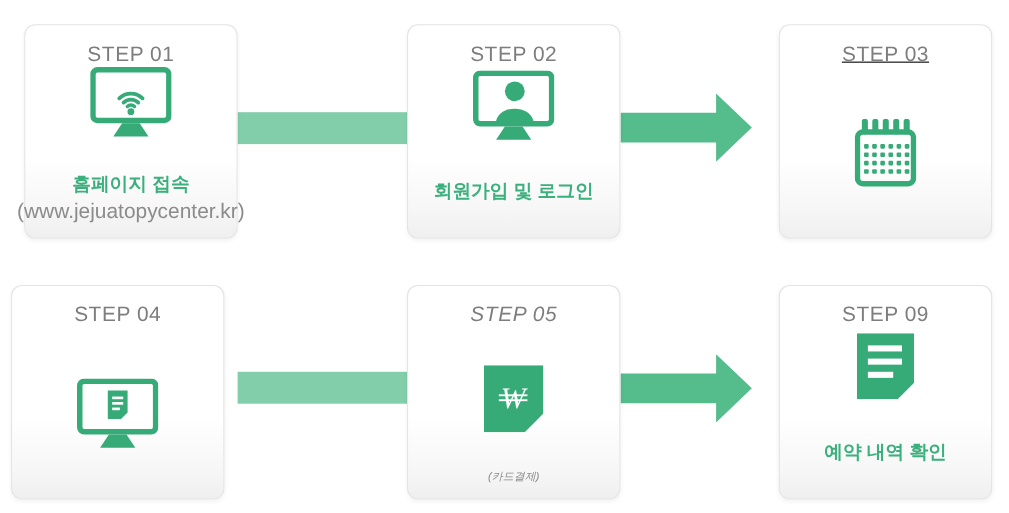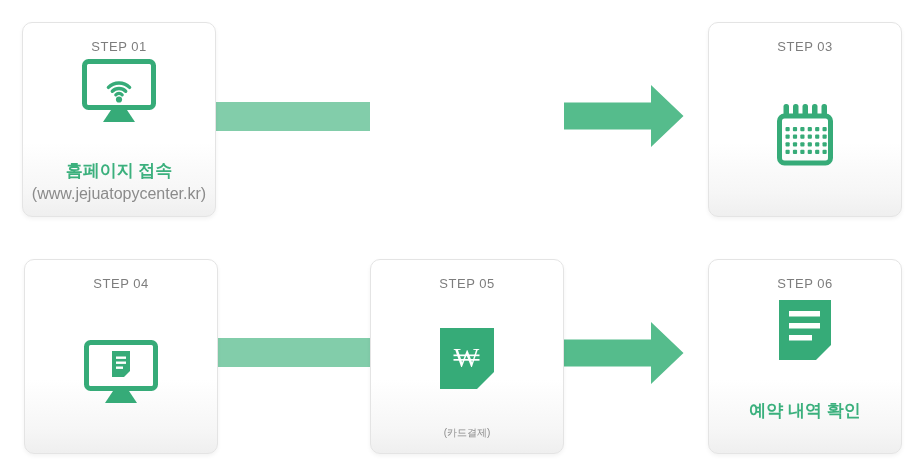--- a/index.html
+++ b/index.html
@@ -7,37 +7,37 @@
     position:relative;width:917px;height:466px;background:#ffffff;overflow:hidden;
     font-family:"Liberation Sans","DejaVu Sans",sans-serif;
   }
   .card{
     position:absolute;width:194px;height:195px;box-sizing:border-box;
     border:1px solid #e4e4e4;border-radius:10px;
     background:linear-gradient(180deg,#ffffff 62%,#f6f6f6 88%,#efefef 100%);
     box-shadow:0 2px 4px rgba(0,0,0,0.05);
     display:flex;flex-direction:column;align-items:center;
   }
-  .step-label{margin-top:16px;font-size:13px;color:#7d7d7d;letter-spacing:0.5px;}
+  .step-label{margin-top:16px;font-size:19px;color:#7d7d7d;letter-spacing:0.5px;}
   .icon-box{flex:1;display:flex;align-items:center;justify-content:center;}
   .card-text{display:flex;flex-direction:column;align-items:center;gap:3px;padding-bottom:13px;}
   .card.no-sub .card-text{padding-bottom:31px;}
   .card-title{font-size:17px;font-weight:bold;color:#3bb07d;margin-top:31px;}
-  .card-sub{font-size:16px;color:#8b8b8b;}
+  .card-sub{font-size:19px;color:#8b8b8b;}
   .card-sub.small{font-size:10px;}
   .connector-bar{
     position:absolute;width:154px;height:29px;background:#82cdaa;
   }
   .connector-arrow{position:absolute;width:120px;height:62px;}
   
   #card-1{left:22px;top:22px;}
   #card-2{left:370px;top:22px;}
-  #card-3{left:708px;top:22px;}
-  #card-4{left:24px;top:259px;}
-  #card-5{left:370px;top:259px;}
+  #card-3{left:708px;top:22px;text-decoration:underline;}
+  #card-4{left:10px;top:259px;}
+  #card-5{left:370px;top:259px;font-style:italic;}
   #card-6{left:708px;top:259px;}
   #bar-1{left:216px;top:102px;}
   #bar-2{left:216px;top:338px;}
   #arrow-1{left:564px;top:85px;}
   #arrow-2{left:564px;top:322px;}
 </style>
 </head>
 <body>
 
 <div class="canvas">
@@ -62,20 +62,34 @@
         <circle cx="37" cy="40.5" r="3.1" fill="#36ab78"></circle>
         <polygon points="29,51 45,51 53,63 21,63" fill="#36ab78"></polygon>
       </svg>
     </div>
     <div class="card-text">
       <span class="card-title">홈페이지 접속</span>
       <span class="card-sub">(www.jejuatopycenter.kr)</span>
     </div>
   </div>
 
+  <div id="card-2" class="card no-sub">
+    <div class="step-label">STEP 02</div>
+    <div class="icon-box">
+      <svg width="74" height="64" viewBox="0 0 74 64">
+        <rect x="2.5" y="2.5" width="69" height="46" rx="4" fill="none" stroke="#36ab78" stroke-width="5"></rect>
+        <circle cx="38" cy="19" r="9" fill="#36ab78"></circle>
+        <path d="M21 46 C 24.5 31, 51.5 31, 55 46 Z" fill="#36ab78"></path>
+        <polygon points="29,51 45,51 53,63 21,63" fill="#36ab78"></polygon>
+      </svg>
+    </div>
+    <div class="card-text">
+      <span class="card-title">회원가입 및 로그인</span>
+    </div>
+  </div>
 
   <div id="card-3" class="card no-sub">
     <div class="step-label">STEP 03</div>
     <div class="icon-box">
       <svg width="56" height="62" viewBox="0 0 56 62">
         <rect x="2.5" y="12" width="51" height="47" rx="5" fill="none" stroke="#36ab78" stroke-width="5"></rect>
         <rect x="6.5" y="0" width="5.5" height="14" rx="2.5" fill="#36ab78"></rect>
         <rect x="16" y="0" width="5.5" height="14" rx="2.5" fill="#36ab78"></rect>
         <rect x="25.5" y="0" width="5.5" height="14" rx="2.5" fill="#36ab78"></rect>
         <rect x="35" y="0" width="5.5" height="14" rx="2.5" fill="#36ab78"></rect>
@@ -133,21 +147,21 @@
         <rect x="13.5" y="26.5" width="26" height="1.7" fill="#ffffff"></rect>
         <rect x="13.5" y="31" width="26" height="1.7" fill="#ffffff"></rect>
       </svg>
     </div>
     <div class="card-text">
       <span class="card-sub small">(카드결제)</span>
     </div>
   </div>
 
   <div id="card-6" class="card no-sub">
-    <div class="step-label">STEP 06</div>
+    <div class="step-label">STEP 09</div>
     <div class="icon-box">
       <svg width="52" height="60" viewBox="0 0 52 60">
         <path d="M0 0 H52 V45 L37 60 H0 Z" fill="#36ab78"></path>
         <rect x="10" y="11" width="31" height="5.5" fill="#ffffff"></rect>
         <rect x="10" y="23" width="31" height="5.5" fill="#ffffff"></rect>
         <rect x="10" y="35" width="23" height="5.5" fill="#ffffff"></rect>
       </svg>
     </div>
     <div class="card-text">
       <span class="card-title">예약 내역 확인</span>

